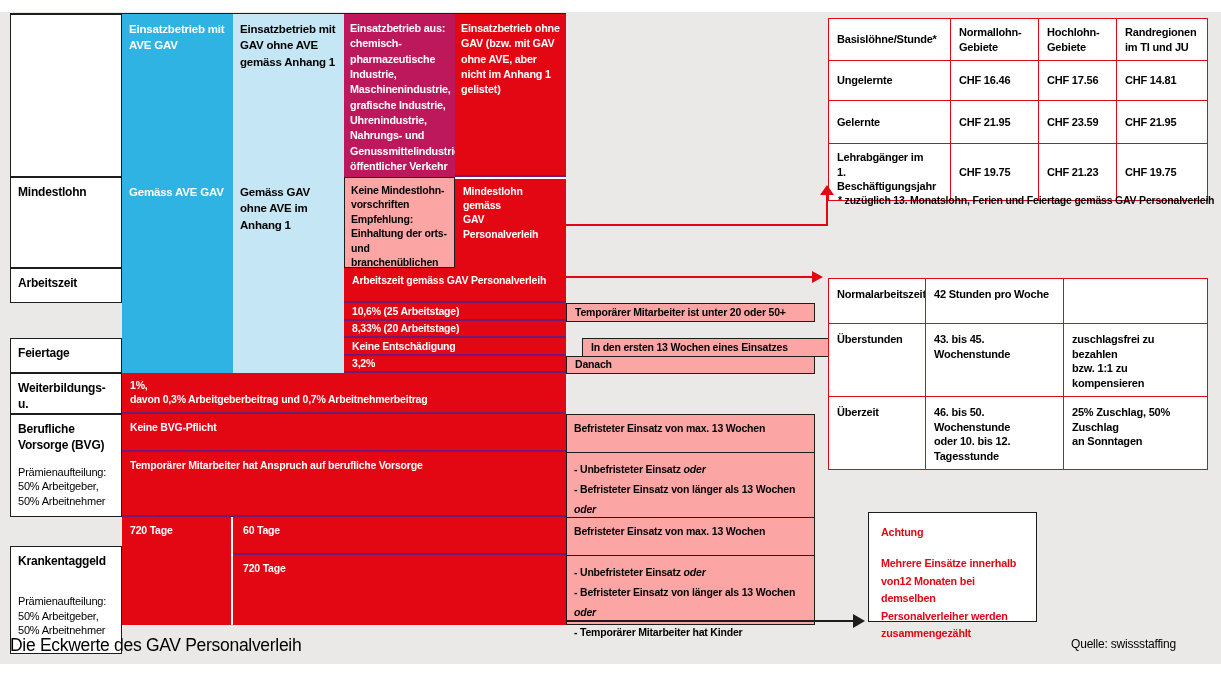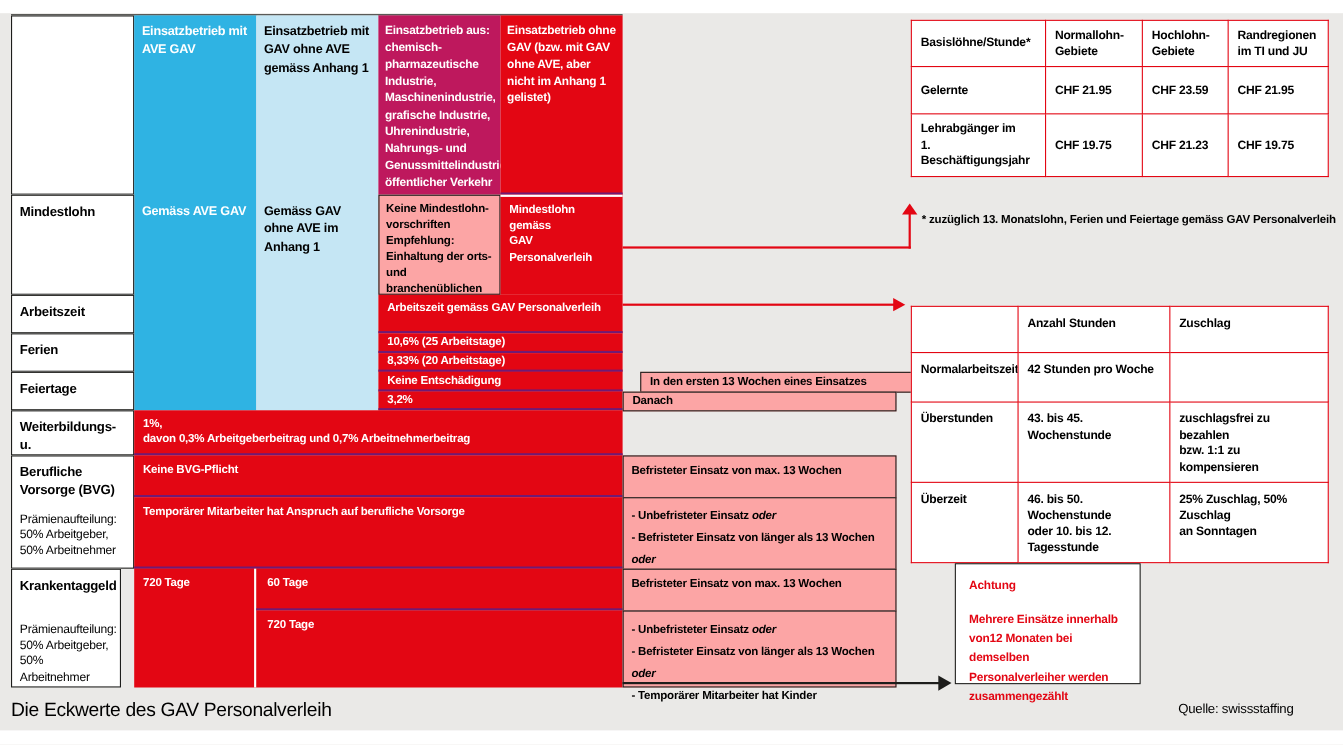--- a/index.html
+++ b/index.html
@@ -72,32 +72,31 @@
 Genussmittelindustrie,
 öffentlicher Verkehr</div>
   <div class="abs hcell-red bb" style="left:455px;top:14px;width:111px;height:163px">Einsatzbetrieb
 ohne GAV
 (bzw. mit GAV ohne
 AVE, aber nicht im
 Anhang 1 gelistet)</div>
 
   <div class="abs labelcell" style="left:10px;top:177px;width:112px;height:91px">Mindestlohn</div>
   <div class="abs labelcell" style="left:10px;top:268px;width:112px;height:35px">Arbeitszeit</div>
-  <div class="abs labelcell" style="left:10px;top:303px;width:112px;height:35px">Ferien</div>
   <div class="abs labelcell" style="left:10px;top:338px;width:112px;height:35px">Feiertage</div>
   <div class="abs labelcell pre" style="left:10px;top:373px;width:112px;height:41px">Weiterbildungs- u.
 Vollzugsbeitrag</div>
   <div class="abs labelcell" style="left:10px;top:414px;width:112px;height:103px">
     <div class="pre">Berufliche
 Vorsorge (BVG)</div>
     <div class="note pre" style="margin-top:11px">Prämienaufteilung:
 50% Arbeitgeber,
 50% Arbeitnehmer</div>
   </div>
-  <div class="abs labelcell" style="left:10px;top:517px;width:100px;height:108px">
+  <div class="abs labelcell" style="left:10px;top:546px;width:112px;height:108px">
     <div>Krankentaggeld</div>
     <div class="note pre" style="margin-top:24px">Prämienaufteilung:
 50% Arbeitgeber,
 50% Arbeitnehmer</div>
   </div>
 
   <div class="abs htext" style="left:129px;top:184px;width:100px">Gemäss AVE GAV</div>
   <div class="abs htext-dark pre" style="left:240px;top:184px;width:100px">Gemäss GAV
 ohne AVE im
 Anhang 1</div>
@@ -109,20 +108,21 @@
 Löhne</div>
   <div class="abs rbar bt pre pad" style="left:455px;top:177px;width:111px;height:91px">Mindestlohn gemäss
 GAV Personalverleih</div>
 
   <div class="abs rbar bb pad" style="left:344px;top:268px;width:222px;height:35px">Arbeitszeit gemäss GAV Personalverleih</div>
   <div class="abs rbar bb flexc" style="left:344px;top:303px;width:222px;height:18px">10,6% (25 Arbeitstage)</div>
   <div class="abs rbar bb flexc" style="left:344px;top:321px;width:222px;height:17px">8,33% (20 Arbeitstage)</div>
   <div class="abs rbar bb flexc" style="left:344px;top:338px;width:222px;height:18px">Keine Entschädigung</div>
   <div class="abs rbar bb flexc" style="left:344px;top:356px;width:222px;height:17px">3,2%</div>
 
+  <div class="abs wcond flexc" style="left:566px;top:303px;width:249px;height:19px">Temporärer Mitarbeiter ist unter 20 oder 50+</div>
   <div class="abs wcond flexc" style="left:582px;top:338px;width:249px;height:19px">In den ersten 13 Wochen eines Einsatzes</div>
   <div class="abs wcond flexc" style="left:566px;top:356px;width:249px;height:18px">Danach</div>
 
   <div class="abs rbar bb pre pad" style="left:122px;top:373px;width:444px;height:41px">1%,
 davon 0,3% Arbeitgeberbeitrag und 0,7% Arbeitnehmerbeitrag</div>
 
   <div class="abs rbar bb" style="left:122px;top:414px;width:444px;height:38px;padding:6px 8px">Keine BVG-Pflicht</div>
   <div class="abs wcond" style="left:566px;top:414px;width:249px;height:39px;padding:7px 7px">Befristeter Einsatz von max. 13 Wochen</div>
   <div class="abs rbar bb" style="left:122px;top:452px;width:444px;height:65px;padding:6px 8px">Temporärer Mitarbeiter hat Anspruch auf berufliche Vorsorge</div>
   <div class="abs wcond wmulti" style="left:566px;top:452px;width:249px;height:66px">
@@ -151,20 +151,26 @@
     <tbody>
         <tr style="height:40px">
       <td class="pre">Basislöhne/Stunde*</td>
       <td class="pre">Normallohn-
 Gebiete</td>
       <td class="pre">Hochlohn-
 Gebiete</td>
       <td class="pre">Randregionen
 im TI und JU</td>
     </tr>
+    <tr style="height:40px">
+      <td>Ungelernte</td>
+      <td>CHF 16.46</td>
+      <td>CHF 17.56</td>
+      <td>CHF 14.81</td>
+    </tr>
     <tr style="height:43px">
       <td>Gelernte</td>
       <td>CHF 21.95</td>
       <td>CHF 23.59</td>
       <td>CHF 21.95</td>
     </tr>
     <tr style="height:46px">
       <td class="pre">Lehrabgänger im
 1. Beschäftigungsjahr</td>
       <td>CHF 19.75</td>
@@ -175,25 +181,20 @@
     </table>
   <div class="abs footnote nowrap" style="left:838px;top:194px;width:370px">* zuzüglich 13. Monatslohn, Ferien und Feiertage gemäss GAV Personalverleih</div>
 
   <table class="abs rtable vtop" style="left:828px;top:278px;width:379px">
     <colgroup>
         <col style="width:97px">
         <col style="width:138px">
         <col style="width:144px">
       </colgroup>
     <tbody>
-        <tr style="height:42px">
-      <td></td>
-      <td>Anzahl Stunden</td>
-      <td>Zuschlag</td>
-    </tr>
     <tr style="height:45px">
       <td>Normalarbeitszeit</td>
       <td>42 Stunden pro Woche</td>
       <td></td>
     </tr>
     <tr style="height:43px">
       <td>Überstunden</td>
       <td>43. bis 45. Wochenstunde</td>
       <td class="pre">zuschlagsfrei zu bezahlen
 bzw. 1:1 zu kompensieren</td>

